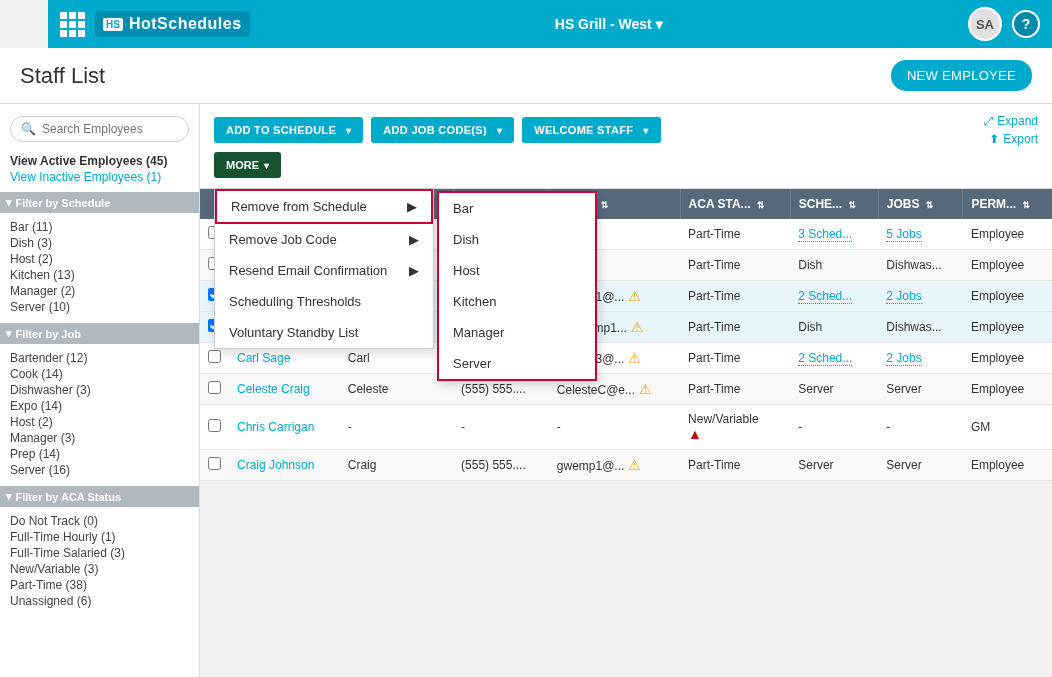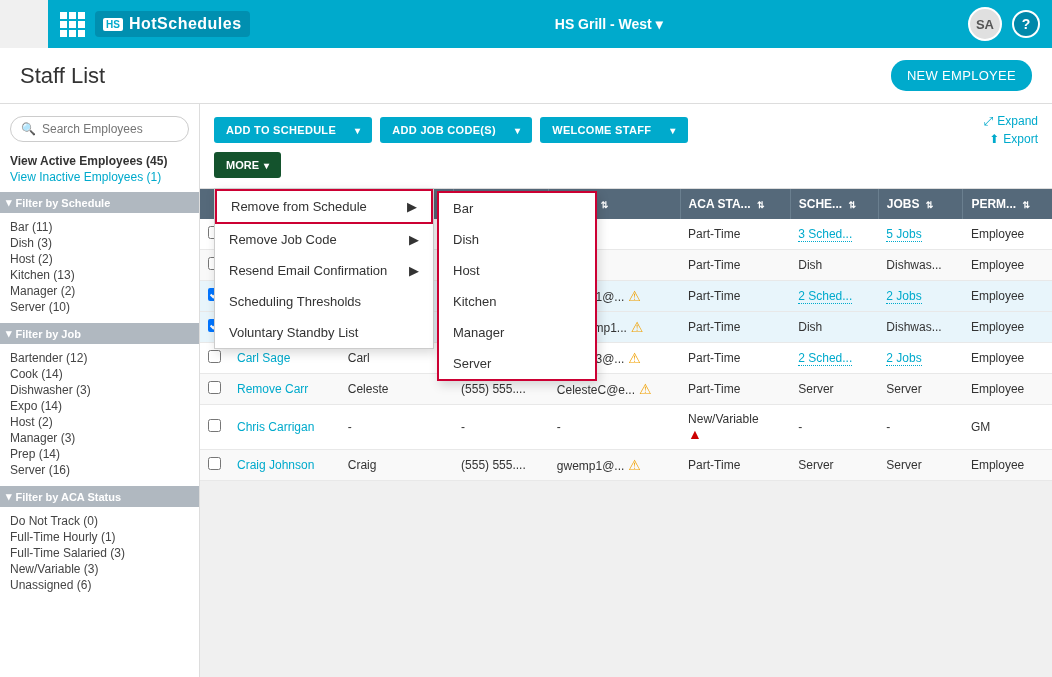--- a/index.html
+++ b/index.html
@@ -125,21 +125,21 @@
 
     .btn-toolbar {
       background: #00aacc;
       color: white;
       border: none;
       padding: 7px 12px;
       border-radius: 3px;
       font-size: 11px;
       font-weight: bold;
       cursor: pointer;
-      display: flex; align-items: center; gap: 19px;
+      display: flex; align-items: center; gap: 10px;
       letter-spacing: 0.3px;
     }
     .btn-toolbar-gray {
       background: #14532d;
       color: white;
       border: none;
       padding: 7px 12px;
       border-radius: 3px;
       font-size: 11px;
       font-weight: bold;
@@ -296,20 +296,21 @@
 
     <div class="filter-header">
       <span>▾</span>
       <span>Filter by ACA Status</span>
     </div>
     <div id="aca-filters">
         <div class="filter-item">Do Not Track (0)</div>
         <div class="filter-item">Full-Time Hourly (1)</div>
         <div class="filter-item">Full-Time Salaried (3)</div>
         <div class="filter-item">New/Variable (3)</div>
+        <div class="filter-item">Part-Time (38)</div>
         <div class="filter-item">Unassigned (6)</div>
       </div>
   </div>
 
   <div class="content-area">
 
     <div class="toolbar">
       <div class="toolbar-row1">
         <button class="btn-toolbar">
           <span>ADD TO SCHEDULE</span>
@@ -445,21 +446,21 @@
               <td>Carl</td>
               <td>(512) 555....</td>
               <td><span>gwemp3@...</span><span class="warn-icon"> ⚠</span></td>
               <td>Part-Time</td>
               <td><span class="sched-link">2 Sched...</span></td>
               <td><span class="sched-link">2 Jobs</span></td>
               <td>Employee</td>
             </tr>
             <tr>
               <td class="checkbox-cell"><input type="checkbox" style=""></td>
-              <td><span class="employee-link">Remove Carr</span></td>
+              <td><span class="employee-link">Celeste Craig</span></td>
               <td>Celeste</td>
               <td>(555) 555....</td>
               <td><span>CelesteC@e...</span><span class="warn-icon"> ⚠</span></td>
               <td>Part-Time</td>
               <td>Server</td>
               <td>Server</td>
               <td>Employee</td>
             </tr>
             <tr>
               <td class="checkbox-cell"><input type="checkbox" style=""></td>

